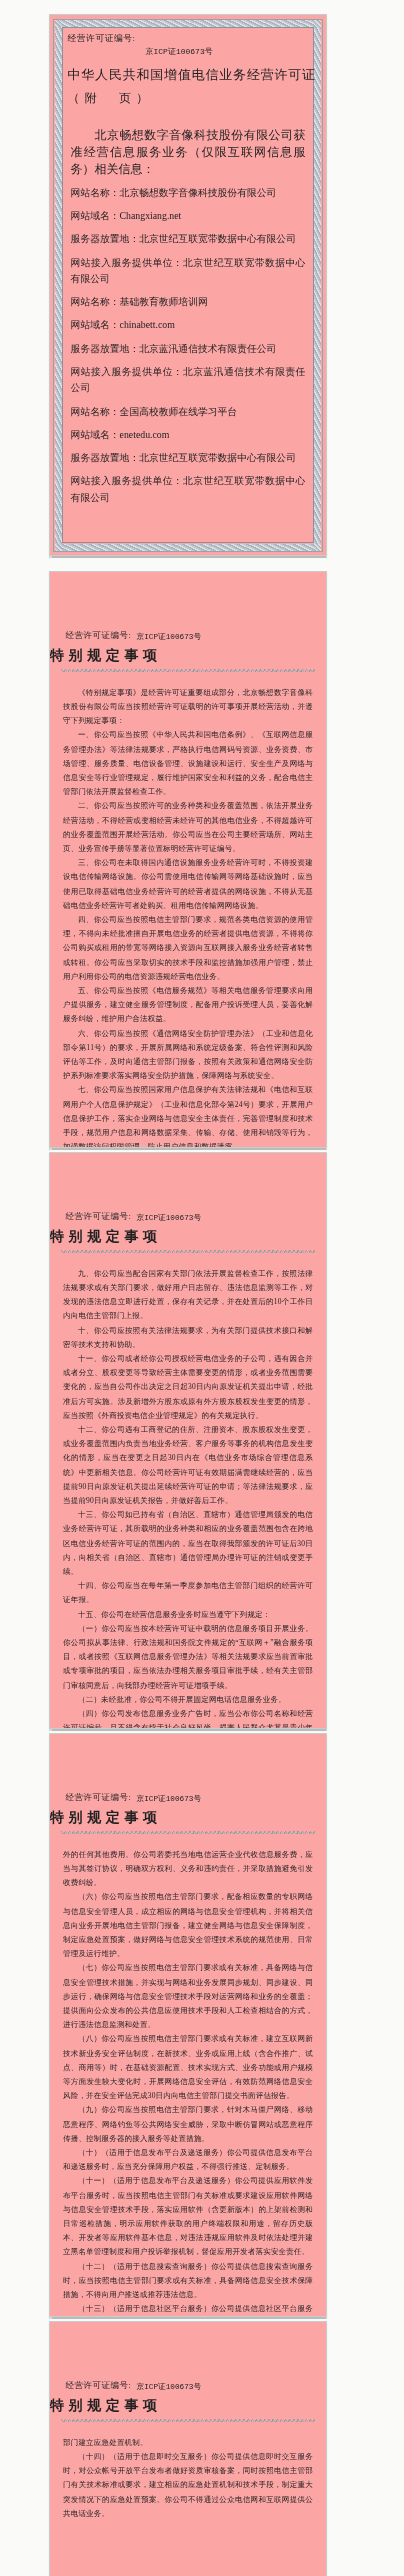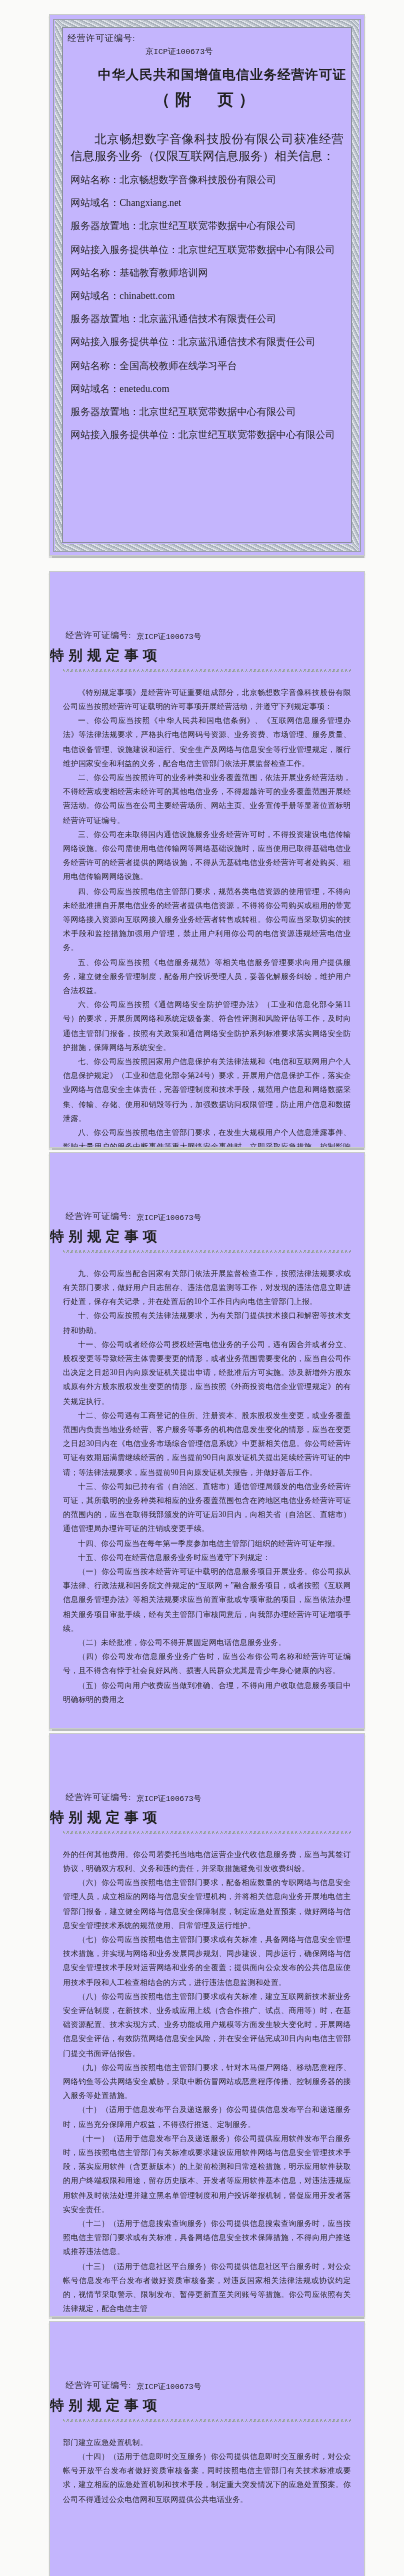--- a/index.html
+++ b/index.html
@@ -4,22 +4,22 @@
 <style>
   html,body{margin:0;padding:0;}
   body{
     width:405px;height:2873px;position:relative;
     background:#fafaf9;
     font-family:"Liberation Serif","DejaVu Serif",serif;
     color:#222;
   }
   .canvas{position:absolute;inset:0;overflow:hidden;}
   .page{
-    position:absolute;left:49px;width:316px;
-    background:#c4b5fd;
+    position:absolute;left:49px;width:278px;
+    background:#fca5a5;
     border:0.5px solid #c9cccb;
     box-shadow:0 2.1px 1px rgba(130,136,136,.55);
     box-sizing:border-box;
     overflow:hidden;
   }
   .pg1{top:14.4px;height:542px;}
   .pg2{top:571px;height:577px;}
   .pg3{top:1152px;height:577px;}
   .pg4{top:1733px;height:584px;}
   .pg5{top:2321px;height:548px;}
@@ -29,24 +29,24 @@
     position:absolute;inset:4.6px;
     border:7.2px solid #c3c9d1;
     border-image:repeating-linear-gradient(45deg,#aab2bc 0 2.1px,#dde1e7 2.1px 4.1px,#c0c7cf 4.1px 6.2px) 14;
   }
   .ornate::before{content:"";position:absolute;inset:0.5px;border:0.5px solid #8a9199;}
   .ornate::after{content:"";position:absolute;inset:-8.2px;border:0.5px solid #9aa1a9;}
   .p1-content{position:absolute;inset:17.5px 17.5px;}
   .lic-label{font-size:8.8px;letter-spacing:0.5px;}
   .lic-no-cover{display:block;margin:1.5px 0 0 78px;font-size:8px;font-family:"Liberation Mono","DejaVu Sans Mono",monospace;}
   .cover-title{
-    margin:8.2px 0 0;text-align:right;font-size:13px;font-weight:700;
+    margin:8.2px 0 0;text-align:right;font-size:13px;font-weight:400;
     letter-spacing:0.8px;white-space:nowrap;
   }
-  .cover-subtitle{margin-top:6.2px;text-align:center;font-size:16px;font-weight:700;letter-spacing:5.2px;}
+  .cover-subtitle{margin-top:6.2px;font-size:12px;font-weight:400;letter-spacing:5.2px;}
   .cover-intro{margin:20.6px 3.1px 0;font-size:12px;line-height:17px;text-indent:2em;text-align:justify;}
   .cover-fields{margin:3.1px 3.1px 0;}
   .cover-fields p{margin:6.7px 0 0;font-size:9.8px;line-height:16.5px;text-align:justify;}
 
   
   .prov{display:flex;flex-direction:column;}
   .prov-head{margin:58px 0 0 15.5px;flex:0 0 auto;}
   .prov-head .lic-label{font-size:8.5px;}
   .lic-no-inline{font-size:7.7px;font-family:"Liberation Mono","DejaVu Sans Mono",monospace;position:relative;top:1px;margin-left:3.1px;}
   .prov-title{

